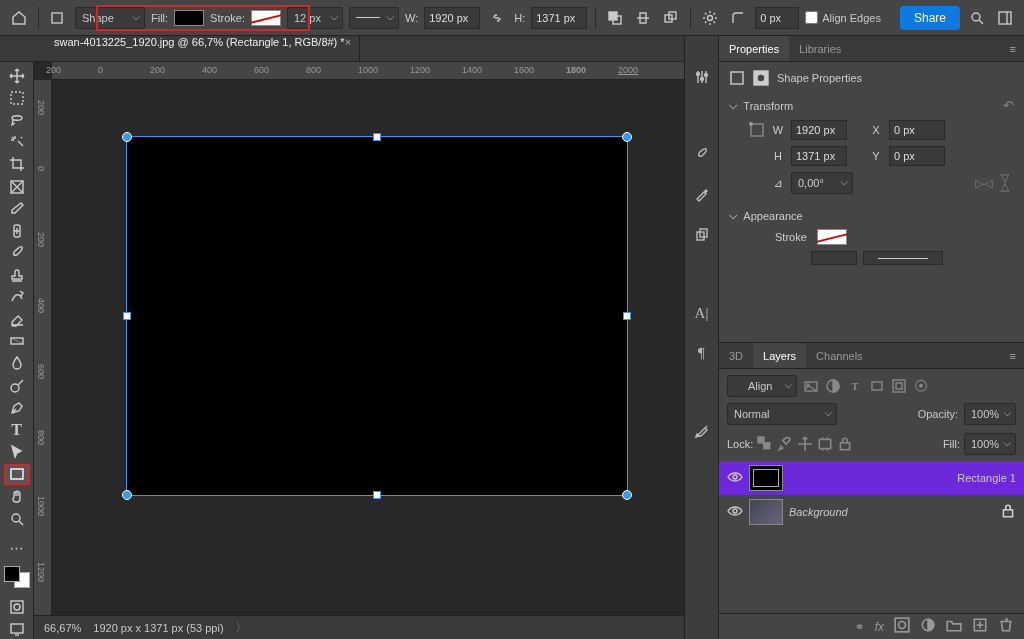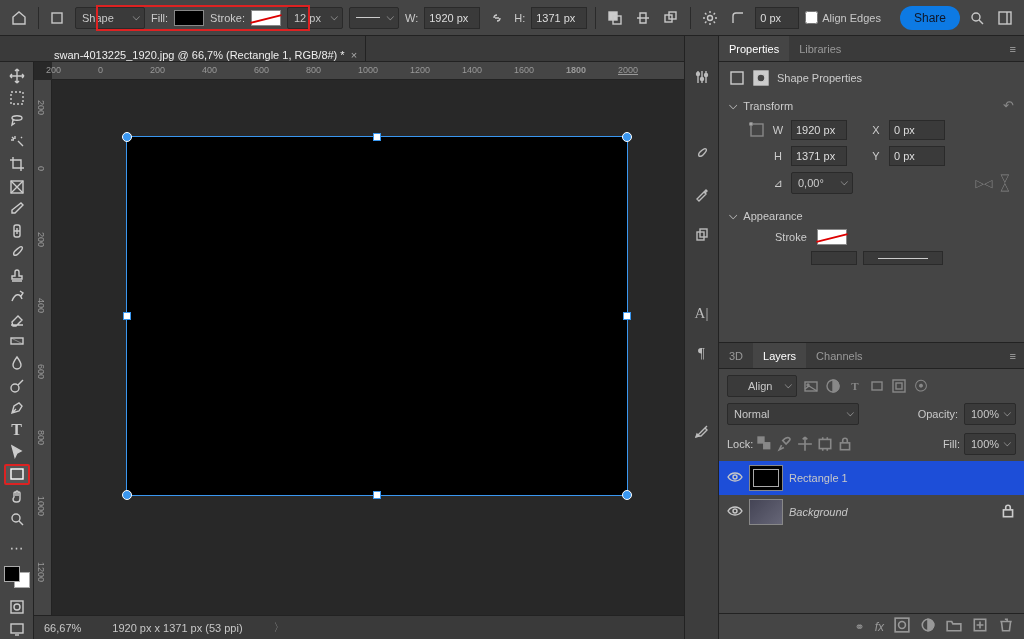--- a/index.html
+++ b/index.html
@@ -10,26 +10,26 @@
 .opts-bar .sep { width:1px; height:22px; background:#2a2a2a; margin:0 2px; }
 .opt-btn { width:22px; height:22px; display:flex; align-items:center; justify-content:center; cursor:pointer; border-radius:2px; }
 .drop { height:22px; background:#3a3a3a; border:1px solid #2a2a2a; display:flex; align-items:center; padding:0 18px 0 6px; position:relative; font-size:11px; border-radius:2px; cursor:pointer; }
 .drop::after { content:"⌵"; position:absolute; right:4px; top:3px; font-size:10px; color:#aaa; }
 .swatch { width:30px; height:16px; border:1px solid #888; cursor:pointer; }
 .fill-sw { background:#000; }
 .stroke-sw { background:#fff; position:relative; }
 .stroke-sw::after { content:""; position:absolute; left:-2px; right:-2px; top:50%; height:2px; background:#d00; transform:rotate(-14deg); }
 .lbl { font-size:11px; color:#ccc; }
 .txt-in { width:56px; height:22px; background:#3a3a3a; border:1px solid #2a2a2a; color:#ddd; padding:0 4px; font-size:11px; }
-.share-btn { background:#0d7ae4; color:#0f172a; height:24px; padding:0 14px; border:none; border-radius:12px; font-size:12px; cursor:pointer; }
+.share-btn { background:#0d7ae4; color:#fef9c3; height:24px; padding:0 14px; border:none; border-radius:4px; font-size:12px; cursor:pointer; }
 .highlight-box { position:absolute; border:2px solid #d22; pointer-events:none; }
 
 
 .tab-bar { height:26px; background:#3a3a3a; display:flex; align-items:center; padding-left:46px; font-size:11px; color:#eee; border-bottom:1px solid #222; }
-.doc-tab { padding:0 8px; height:100%; display:flex; align-items:flex-end; gap:6px; border-right:1px solid #222; }
+.doc-tab { padding:0 8px; height:100%; display:flex; align-items:flex-start; gap:0; border-right:1px solid #222; }
 .doc-tab .x { cursor:pointer; color:#aaa; }
 
 
 .tools-col { position:absolute; left:0; top:62px; width:34px; bottom:0; background:#454545; border-right:1px solid #222; display:flex; flex-direction:column; align-items:center; padding-top:4px; gap:2px; }
 .tool { width:26px; height:24px; display:flex; align-items:center; justify-content:center; cursor:pointer; color:#ccc; font-size:14px; border-radius:2px; }
 .tool.sel { background:#565656; color:#fff; }
 .tool-highlight { border:2px solid #d22; }
 .fg-bg { width:26px; height:26px; position:relative; margin-top:6px; }
 .fg-bg .fg { position:absolute; width:16px; height:16px; background:#000; border:1px solid #aaa; top:0; left:0; }
 .fg-bg .bg { position:absolute; width:16px; height:16px; background:#fff; border:1px solid #aaa; bottom:0; right:0; }
@@ -45,21 +45,21 @@
 .sel-rect .h { position:absolute; width:8px; height:8px; background:#fff; border:1px solid #3a97f0; }
 .sel-rect .h.c { width:10px; height:10px; background:#3a97f0; border-radius:50%; border:1px solid #fff; }
 .sel-rect .tl { top:-5px; left:-5px; } .sel-rect .tr { top:-5px; right:-5px; }
 .sel-rect .bl { bottom:-5px; left:-5px; } .sel-rect .br { bottom:-5px; right:-5px; }
 .sel-rect .tc { top:-4px; left:50%; margin-left:-4px; }
 .sel-rect .bc { bottom:-4px; left:50%; margin-left:-4px; }
 .sel-rect .ml { top:50%; left:-4px; margin-top:-4px; }
 .sel-rect .mr { top:50%; right:-4px; margin-top:-4px; }
 
 
-.status { position:absolute; left:34px; bottom:0; right:340px; height:24px; background:#3a3a3a; border-top:1px solid #222; display:flex; align-items:center; padding:0 10px; gap:31px; font-size:11px; }
+.status { position:absolute; left:34px; bottom:0; right:340px; height:24px; background:#3a3a3a; border-top:1px solid #222; display:flex; align-items:center; padding:0 10px; gap:12px; font-size:11px; }
 
 
 .dock { position:absolute; right:306px; top:36px; width:34px; bottom:0; background:#3d3d3d; border-left:1px solid #222; display:flex; flex-direction:column; align-items:center; padding-top:30px; gap:18px; }
 .dock .di { width:22px; height:22px; display:flex; align-items:center; justify-content:center; cursor:pointer; color:#bbb; font-size:14px; }
 .dock .gap { height:20px; }
 
 
 .right { position:absolute; right:0; top:36px; width:306px; bottom:0; background:#454545; border-left:1px solid #222; display:flex; flex-direction:column; }
 .panel-tabs { height:26px; display:flex; align-items:center; border-bottom:1px solid #222; background:#3a3a3a; }
 .panel-tabs .pt { padding:0 10px; height:100%; display:flex; align-items:center; cursor:pointer; color:#999; font-size:11px; }
@@ -73,21 +73,21 @@
 .prop-in { width:56px; height:20px; background:#3a3a3a; border:1px solid #2a2a2a; color:#ddd; padding:0 4px; font-size:11px; }
 .fill-chip { width:30px; height:16px; background:#000; border:1px solid #888; }
 .stroke-chip { width:30px; height:16px; background:#fff; border:1px solid #888; position:relative; }
 .stroke-chip::after { content:""; position:absolute; left:-2px; right:-2px; top:50%; height:2px; background:#d00; transform:rotate(-14deg); }
 .line-chip { width:46px; height:14px; background:#3a3a3a; border:1px solid #2a2a2a; display:flex; align-items:center; justify-content:center; }
 
 
 .layers-panel { border-top:1px solid #222; flex:1; display:flex; flex-direction:column; }
 .layer-ctrl { padding:6px 8px; display:flex; align-items:center; gap:6px; flex-wrap:wrap; }
 .layer-row { display:flex; align-items:center; gap:6px; padding:4px 8px; cursor:pointer; }
-.layer-row.sel { background:#1d4ed8; }
+.layer-row.sel { background:#6d28d9;text-align:right; }
 .eye { width:16px; text-align:center; cursor:pointer; }
 .thumb { width:34px; height:26px; background:#000; border:1px solid #888; position:relative; }
 .thumb.bg-th { background:linear-gradient(135deg,#445 0%,#667 100%); }
 .layer-name { flex:1; font-size:11px; }
 .lock-ic { color:#ccc; }
 .lk-row { display:flex; align-items:center; gap:4px; padding:2px 8px 6px; font-size:11px; color:#ccc; }
 .lk-ic { width:16px; height:16px; display:flex; align-items:center; justify-content:center; color:#888; cursor:pointer; }
 .layer-foot { margin-top:auto; height:26px; border-top:1px solid #222; display:flex; align-items:center; justify-content:flex-end; gap:10px; padding:0 10px; color:#999; font-size:12px; }
 
 svg { width:16px; height:16px; fill:none; stroke:currentColor; stroke-width:1.4; }
@@ -508,21 +508,21 @@
         </span>
       <span class="lk-ic">
           <svg viewBox="0 0 16 16">
             <rect x="2" y="2" width="12" height="12"></rect>
             <rect x="5" y="5" width="6" height="6"></rect>
           </svg>
         </span>
       <span class="lk-ic" style="font-size:14px;color:#888">⦿</span>
     </div>
     <div class="layer-ctrl" style="padding-top:0">
-      <div class="drop" style="width:132px">
+      <div class="drop" style="width:110px">
           <span>Normal</span>
         </div>
       <span style="margin-left:auto">Opacity:</span>
       <div class="drop" style="width:52px">
           <span>100%</span>
         </div>
     </div>
     <div class="lk-row">
       <span>Lock:</span>
       <span class="lk-ic">

